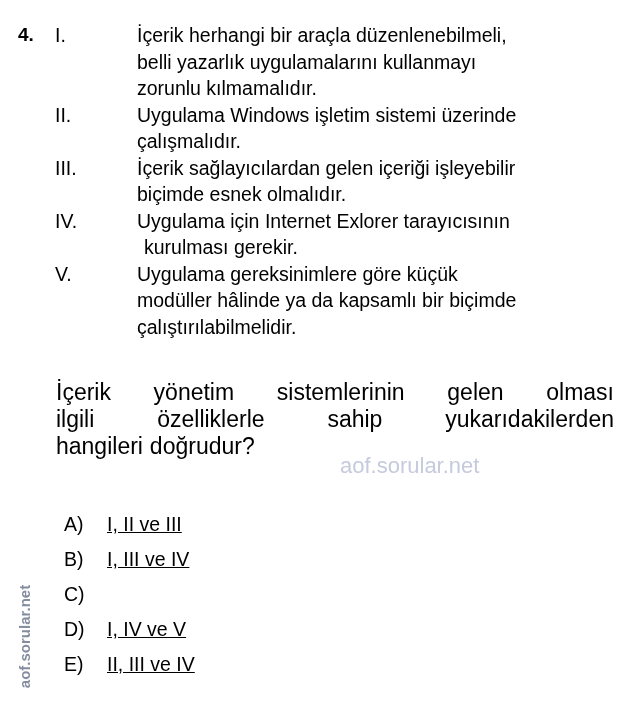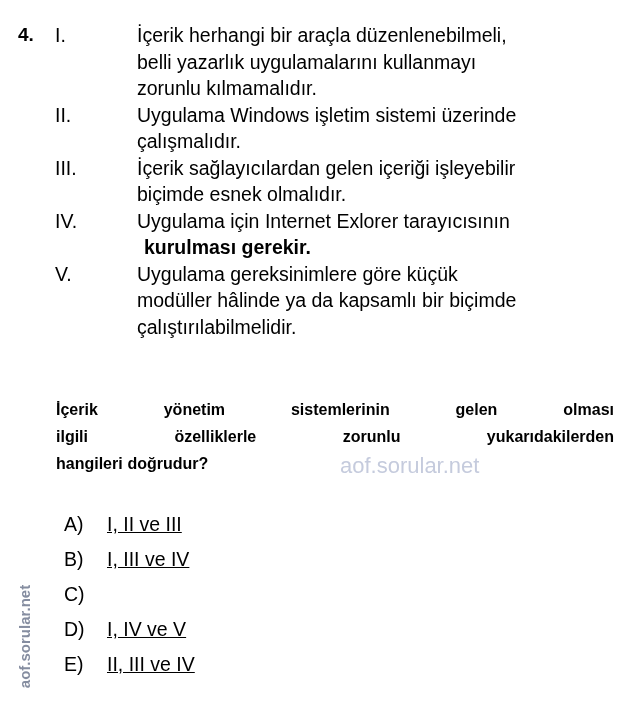--- a/index.html
+++ b/index.html
@@ -56,31 +56,30 @@
     font-size: 19.5px;
     line-height: 26.5px;
   }
   .stmt-body .ln {
     display: block;
     white-space: pre;
     margin-left: 32px;
   }
   .stmt-body .ln.indent {
     padding-left: 7px;
-    font-weight: bold;
   }
 
   
   .prompt {
     position: absolute;
     left: 56px;
-    top: 396px;
+    top: 379px;
     width: 558px;
-    font-size: 16px;
-    font-weight: bold;
+    font-size: 23px;
+    font-weight: normal;
     line-height: 27px;
   }
   .prompt .pline {
     display: flex;
     white-space: nowrap;
   }
   .prompt .pline.justify {
     justify-content: space-between;
   }
   .prompt .pline .w { display: inline-block; }
@@ -192,21 +191,21 @@
       <div class="pline justify">
         <span class="w">İçerik</span>
         <span class="w">yönetim</span>
         <span class="w">sistemlerinin</span>
         <span class="w">gelen</span>
         <span class="w">olması</span>
       </div>
       <div class="pline justify">
         <span class="w">ilgili</span>
         <span class="w">özelliklerle</span>
-        <span class="w">zorunlu</span>
+        <span class="w">sahip</span>
         <span class="w">yukarıdakilerden</span>
       </div>
       <div class="pline last">
         <span class="w">hangileri</span>
         <span class="w">doğrudur?</span>
       </div>
     </div>
 
   <div class="options">
       <div class="opt">

